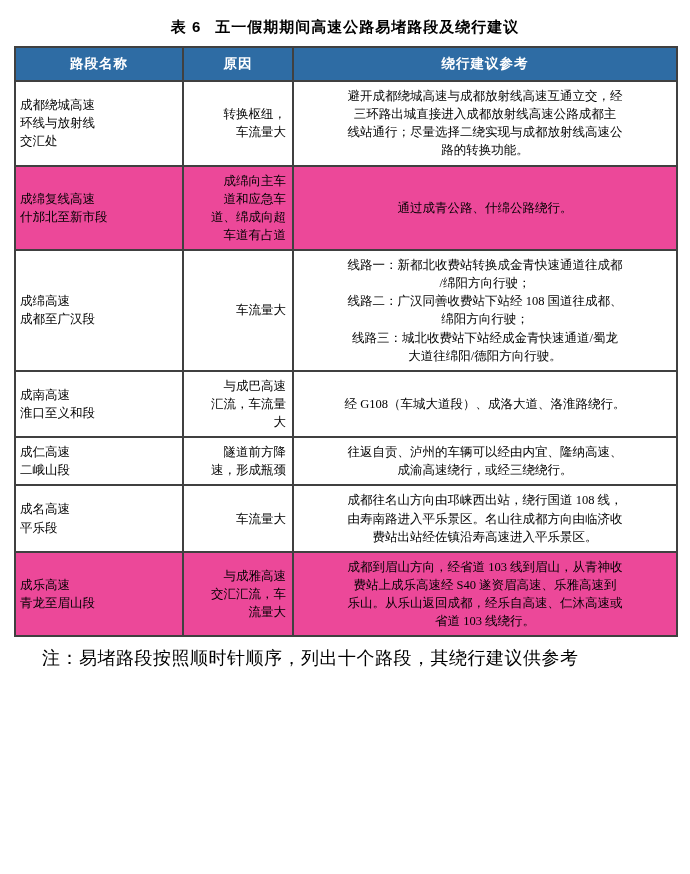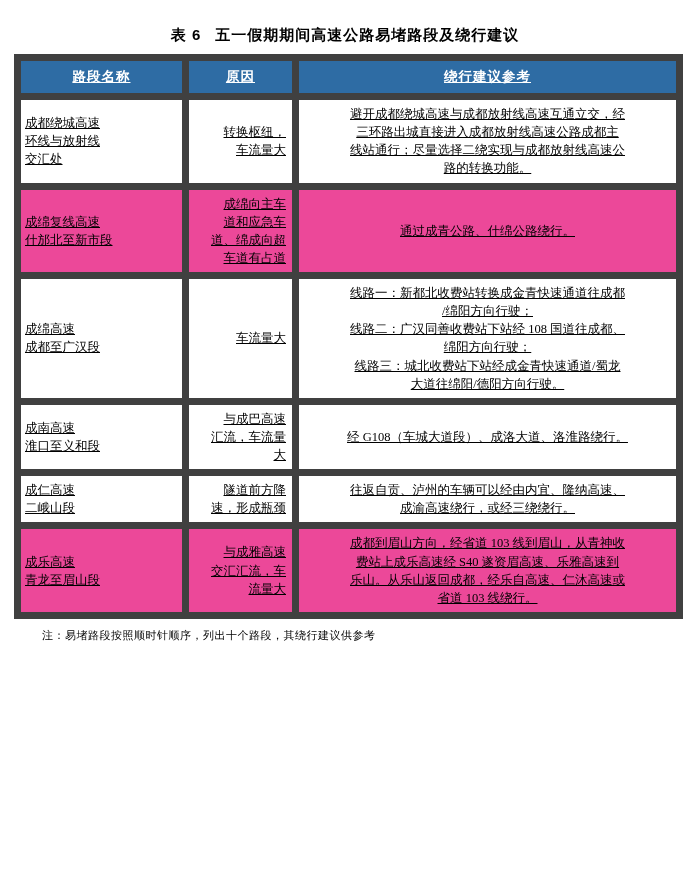--- a/index.html
+++ b/index.html
@@ -12,44 +12,43 @@
     height: 874px;
     font-family: "Liberation Serif", "DejaVu Serif", serif;
     color: #000000;
     overflow: hidden;
   }
   .page {
     width: 690px;
     height: 756px;
     position: relative;
     box-sizing: border-box;
-    padding: 16px 14px;
+    padding: 8px 14px;
   }
   .title {
     text-align: center;
     font-size: 15px;
     font-weight: bold;
     letter-spacing: 1px;
     padding: 10px 0 9px 0;
     font-family: "Liberation Sans", "DejaVu Sans", sans-serif;
   }
   .title .num {
     margin-right: 14px;
   }
   table.tbl {
     border-collapse: collapse;
     width: 662px;
     table-layout: fixed;
   }
   table.tbl th, table.tbl td {
-    border: 7px solid #404040;
+    border: 2px solid #404040;
     vertical-align: middle;
     font-size: 12.5px;
     line-height: 1.45;
-    text-decoration: underline;
   }
   table.tbl thead th {
     background: #2e6ca4;
     color: #ffffff;
     font-weight: bold;
     font-size: 13.5px;
     text-align: center;
     height: 30px;
     letter-spacing: 1px;
     font-family: "Liberation Sans", "DejaVu Sans", sans-serif;
@@ -65,21 +64,21 @@
   td.c-advice {
     text-align: center;
     padding: 5px 7px;
   }
   tr.alt td {
     background: #ec4899;
   }
   .road-line { display: block; }
   .advice-line { display: block; }
   .note {
-    font-size: 11px;
+    font-size: 18px;
     padding: 9px 0 0 28px;
     letter-spacing: 0.5px;
     font-family: Liberation Serif, serif;
   }
 </style>
 </head>
 <body>
 
 <div class="page">
 
@@ -171,20 +170,34 @@
           </td>
           <td class="c-reason">
             <span class="road-line">隧道前方降</span>
             <span class="road-line">速，形成瓶颈</span>
           </td>
           <td class="c-advice">
             <span class="advice-line">往返自贡、泸州的车辆可以经由内宜、隆纳高速、</span>
             <span class="advice-line">成渝高速绕行，或经三绕绕行。</span>
           </td>
         </tr>
+        <tr>
+          <td class="c-road">
+            <span class="road-line">成名高速</span>
+            <span class="road-line">平乐段</span>
+          </td>
+          <td class="c-reason">
+            <span class="road-line">车流量大</span>
+          </td>
+          <td class="c-advice">
+            <span class="advice-line">成都往名山方向由邛崃西出站，绕行国道 108 线，</span>
+            <span class="advice-line">由寿南路进入平乐景区。名山往成都方向由临济收</span>
+            <span class="advice-line">费站出站经佐镇沿寿高速进入平乐景区。</span>
+          </td>
+        </tr>
         <tr class="alt">
           <td class="c-road">
             <span class="road-line">成乐高速</span>
             <span class="road-line">青龙至眉山段</span>
           </td>
           <td class="c-reason">
             <span class="road-line">与成雅高速</span>
             <span class="road-line">交汇汇流，车</span>
             <span class="road-line">流量大</span>
           </td>

